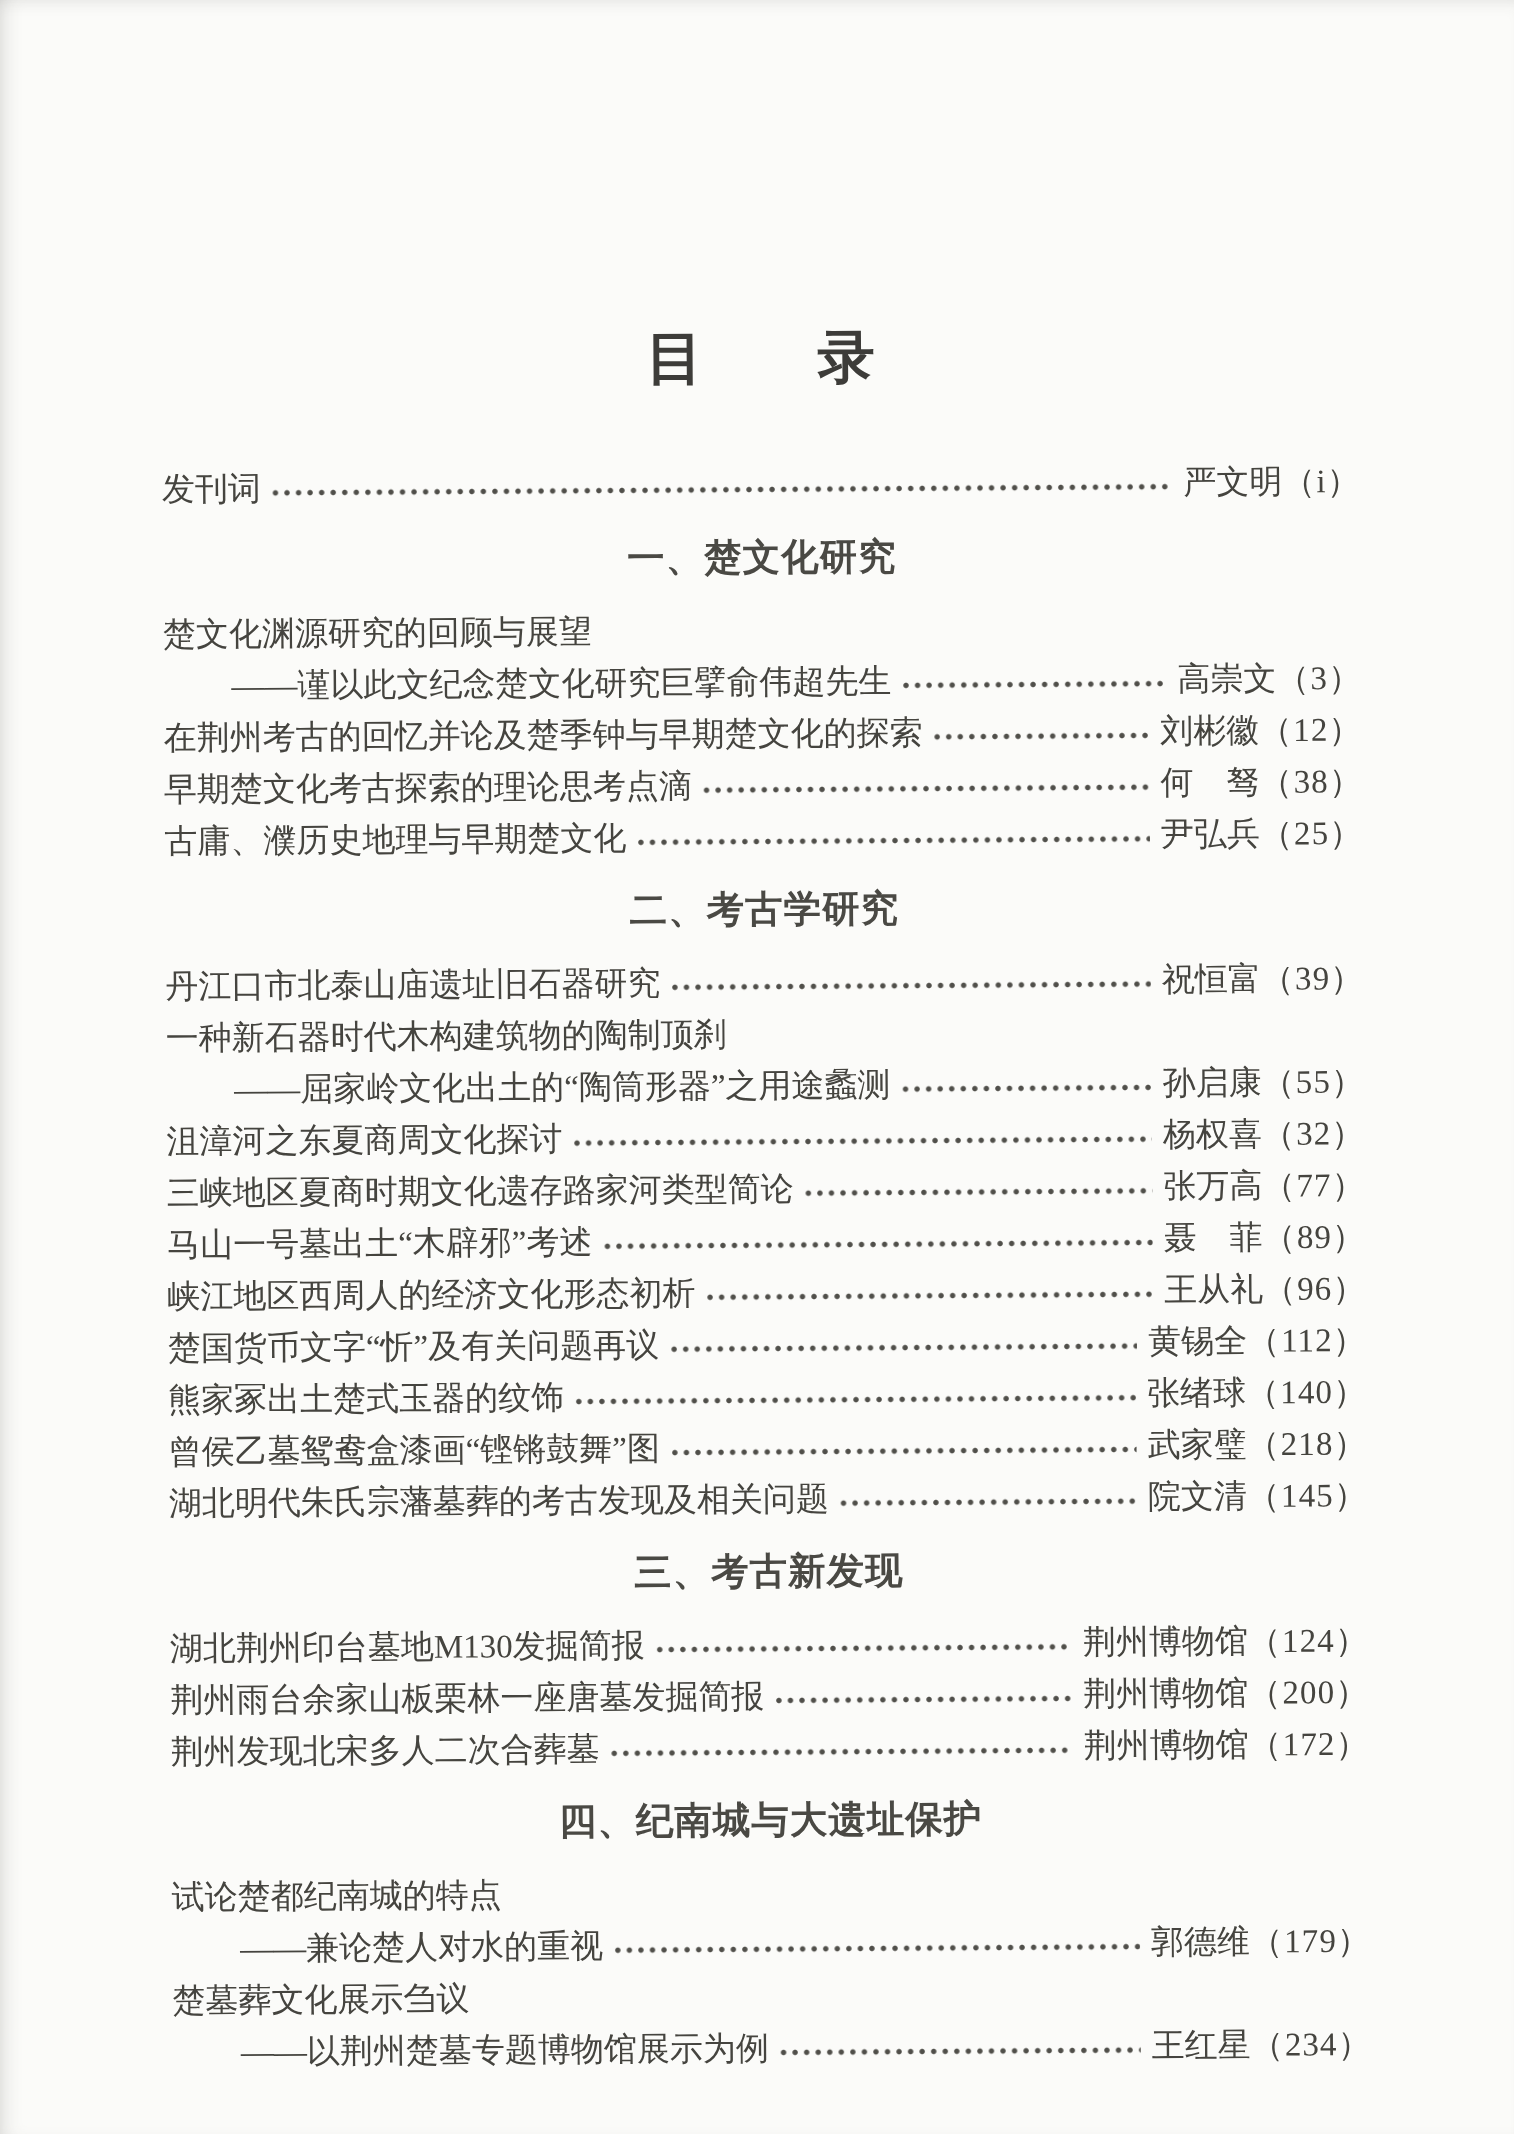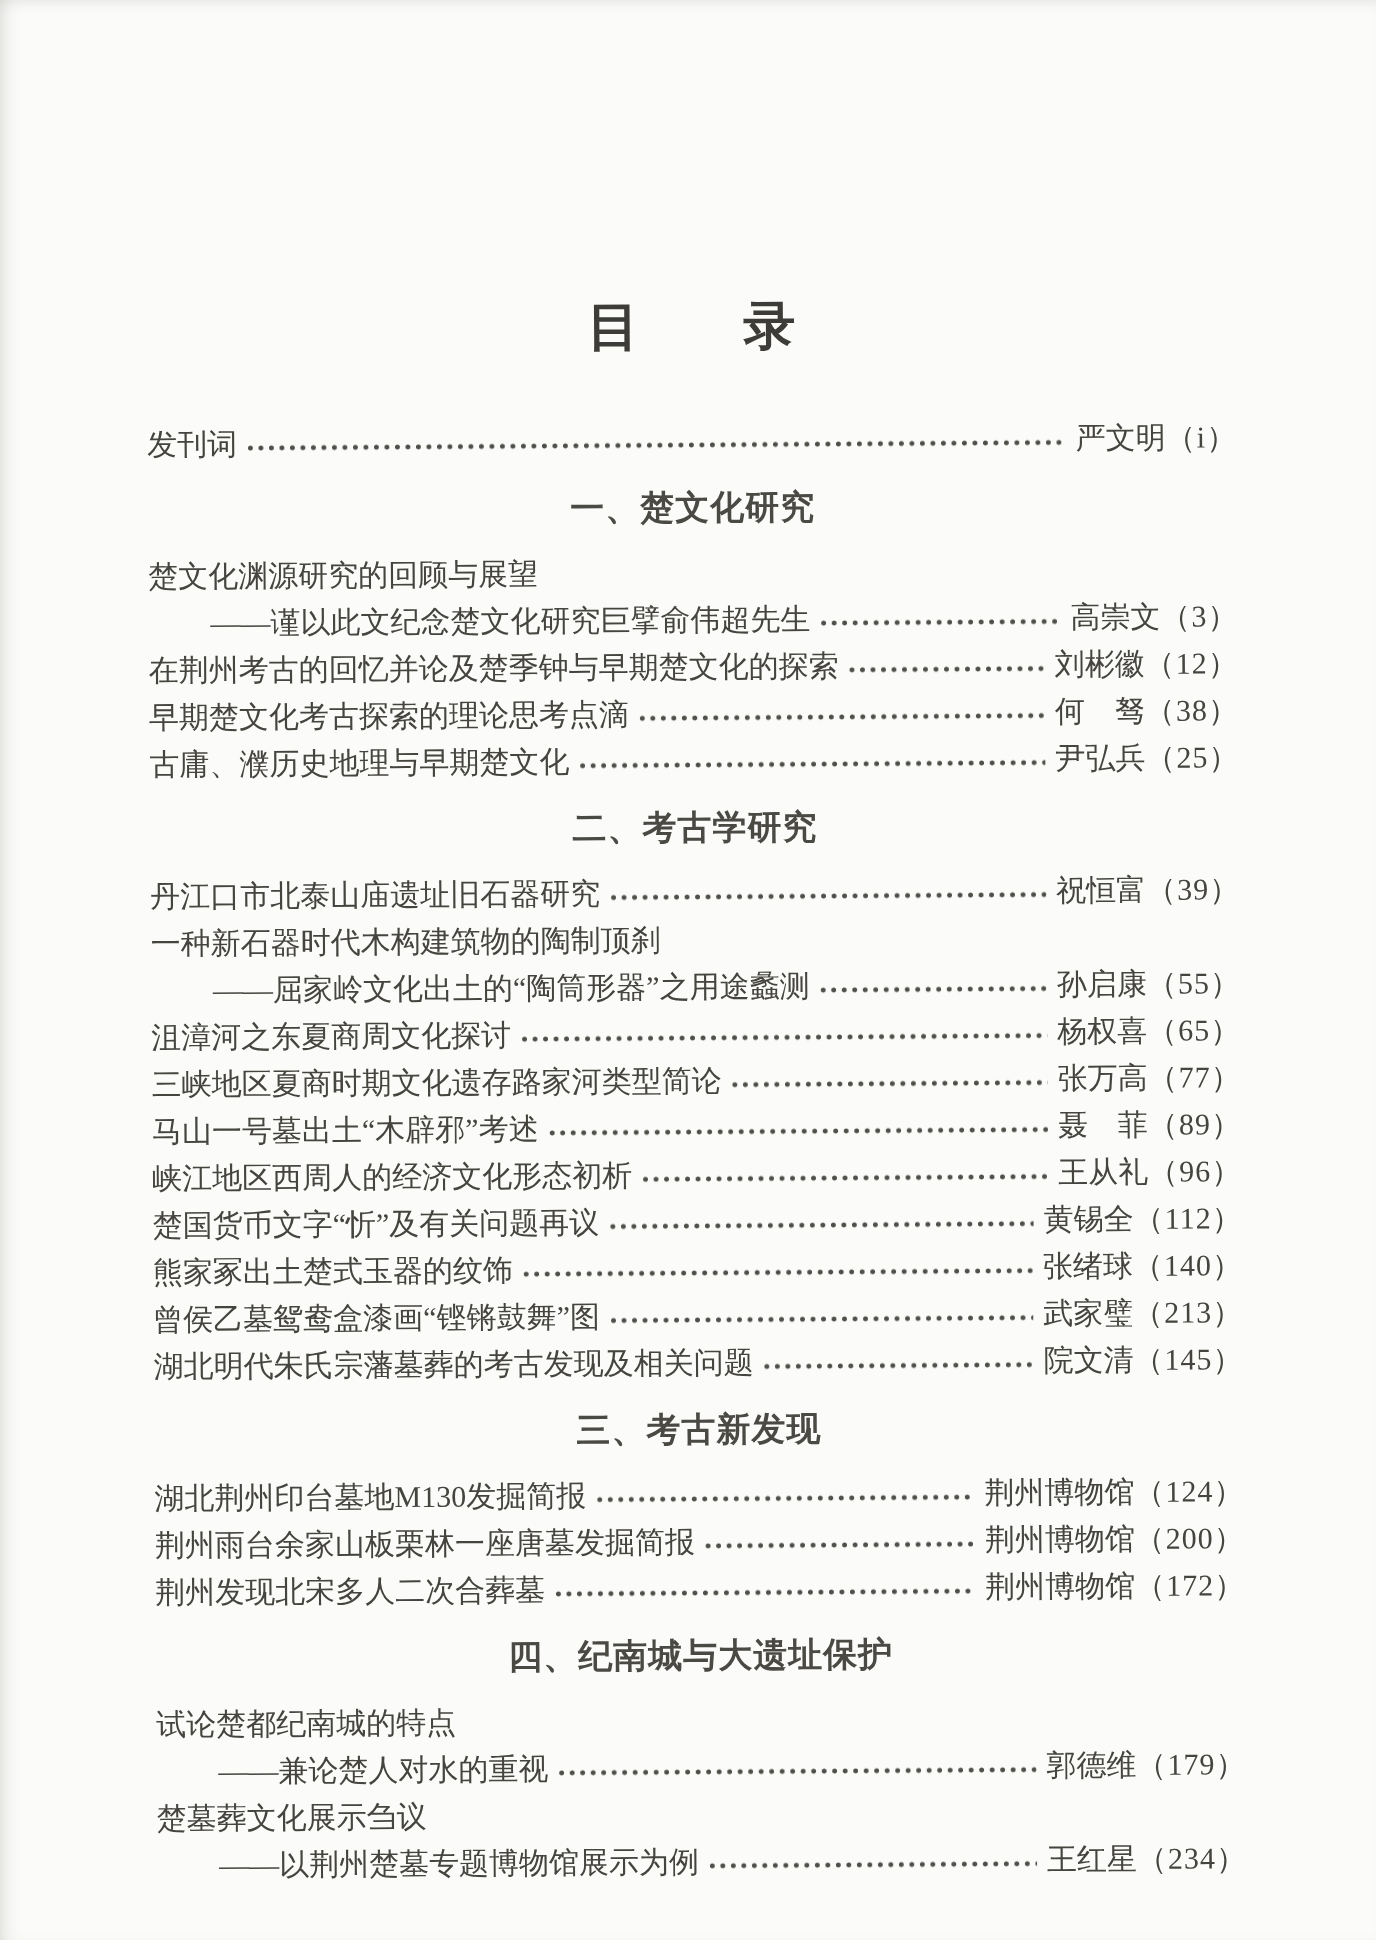--- a/index.html
+++ b/index.html
@@ -129,21 +129,21 @@
           <div class="line">
             <span class="t indent">——屈家岭文化出土的“陶筒形器”之用途蠡测</span>
             <span class="leader"></span>
             <span class="author"><span class="nm">孙启康</span><span class="pg">（55）</span></span>
           </div>
         </div>
         <div class="entry">
           <div class="line">
             <span class="t">沮漳河之东夏商周文化探讨</span>
             <span class="leader"></span>
-            <span class="author"><span class="nm">杨权喜</span><span class="pg">（65）</span></span>
+            <span class="author"><span class="nm">杨权喜</span><span class="pg">（32）</span></span>
           </div>
         </div>
         <div class="entry">
           <div class="line">
             <span class="t">三峡地区夏商时期文化遗存路家河类型简论</span>
             <span class="leader"></span>
             <span class="author"><span class="nm">张万高</span><span class="pg">（77）</span></span>
           </div>
         </div>
         <div class="entry">
@@ -171,21 +171,21 @@
           <div class="line">
             <span class="t">熊家冢出土楚式玉器的纹饰</span>
             <span class="leader"></span>
             <span class="author"><span class="nm">张绪球</span><span class="pg">（140）</span></span>
           </div>
         </div>
         <div class="entry">
           <div class="line">
             <span class="t">曾侯乙墓鸳鸯盒漆画“铿锵鼓舞”图</span>
             <span class="leader"></span>
-            <span class="author"><span class="nm">武家璧</span><span class="pg">（213）</span></span>
+            <span class="author"><span class="nm">武家璧</span><span class="pg">（218）</span></span>
           </div>
         </div>
         <div class="entry">
           <div class="line">
             <span class="t">湖北明代朱氏宗藩墓葬的考古发现及相关问题</span>
             <span class="leader"></span>
             <span class="author"><span class="nm">院文清</span><span class="pg">（145）</span></span>
           </div>
         </div>
         <h2 class="section-heading">三、考古新发现</h2>

